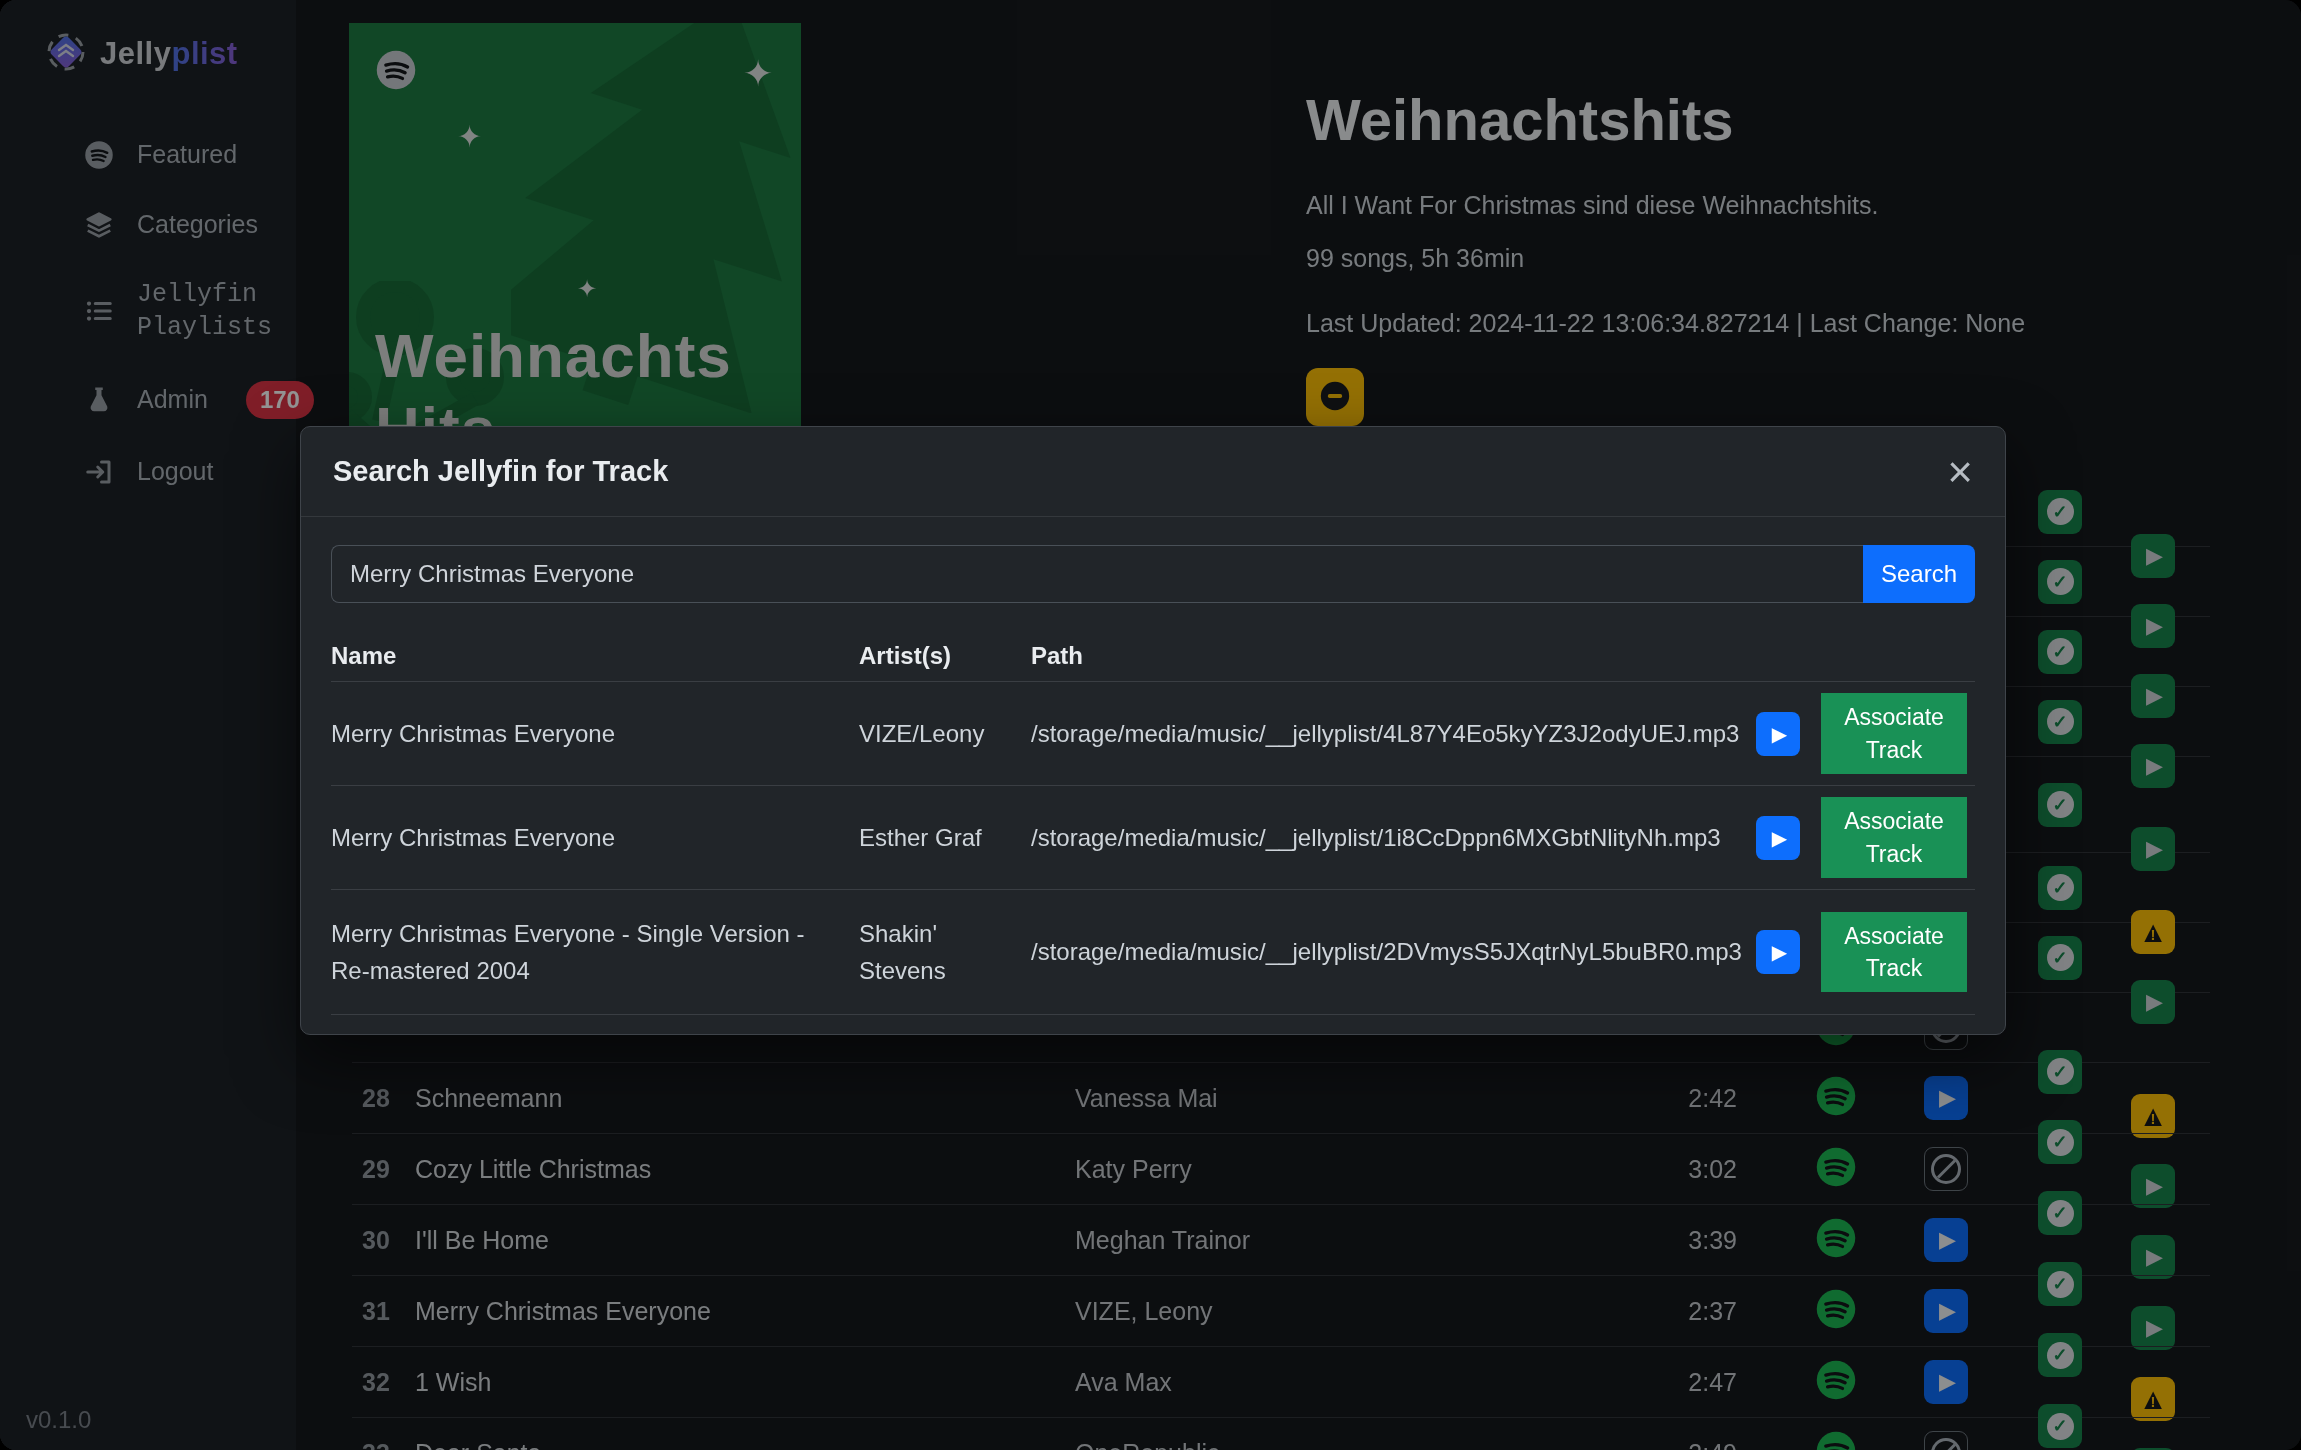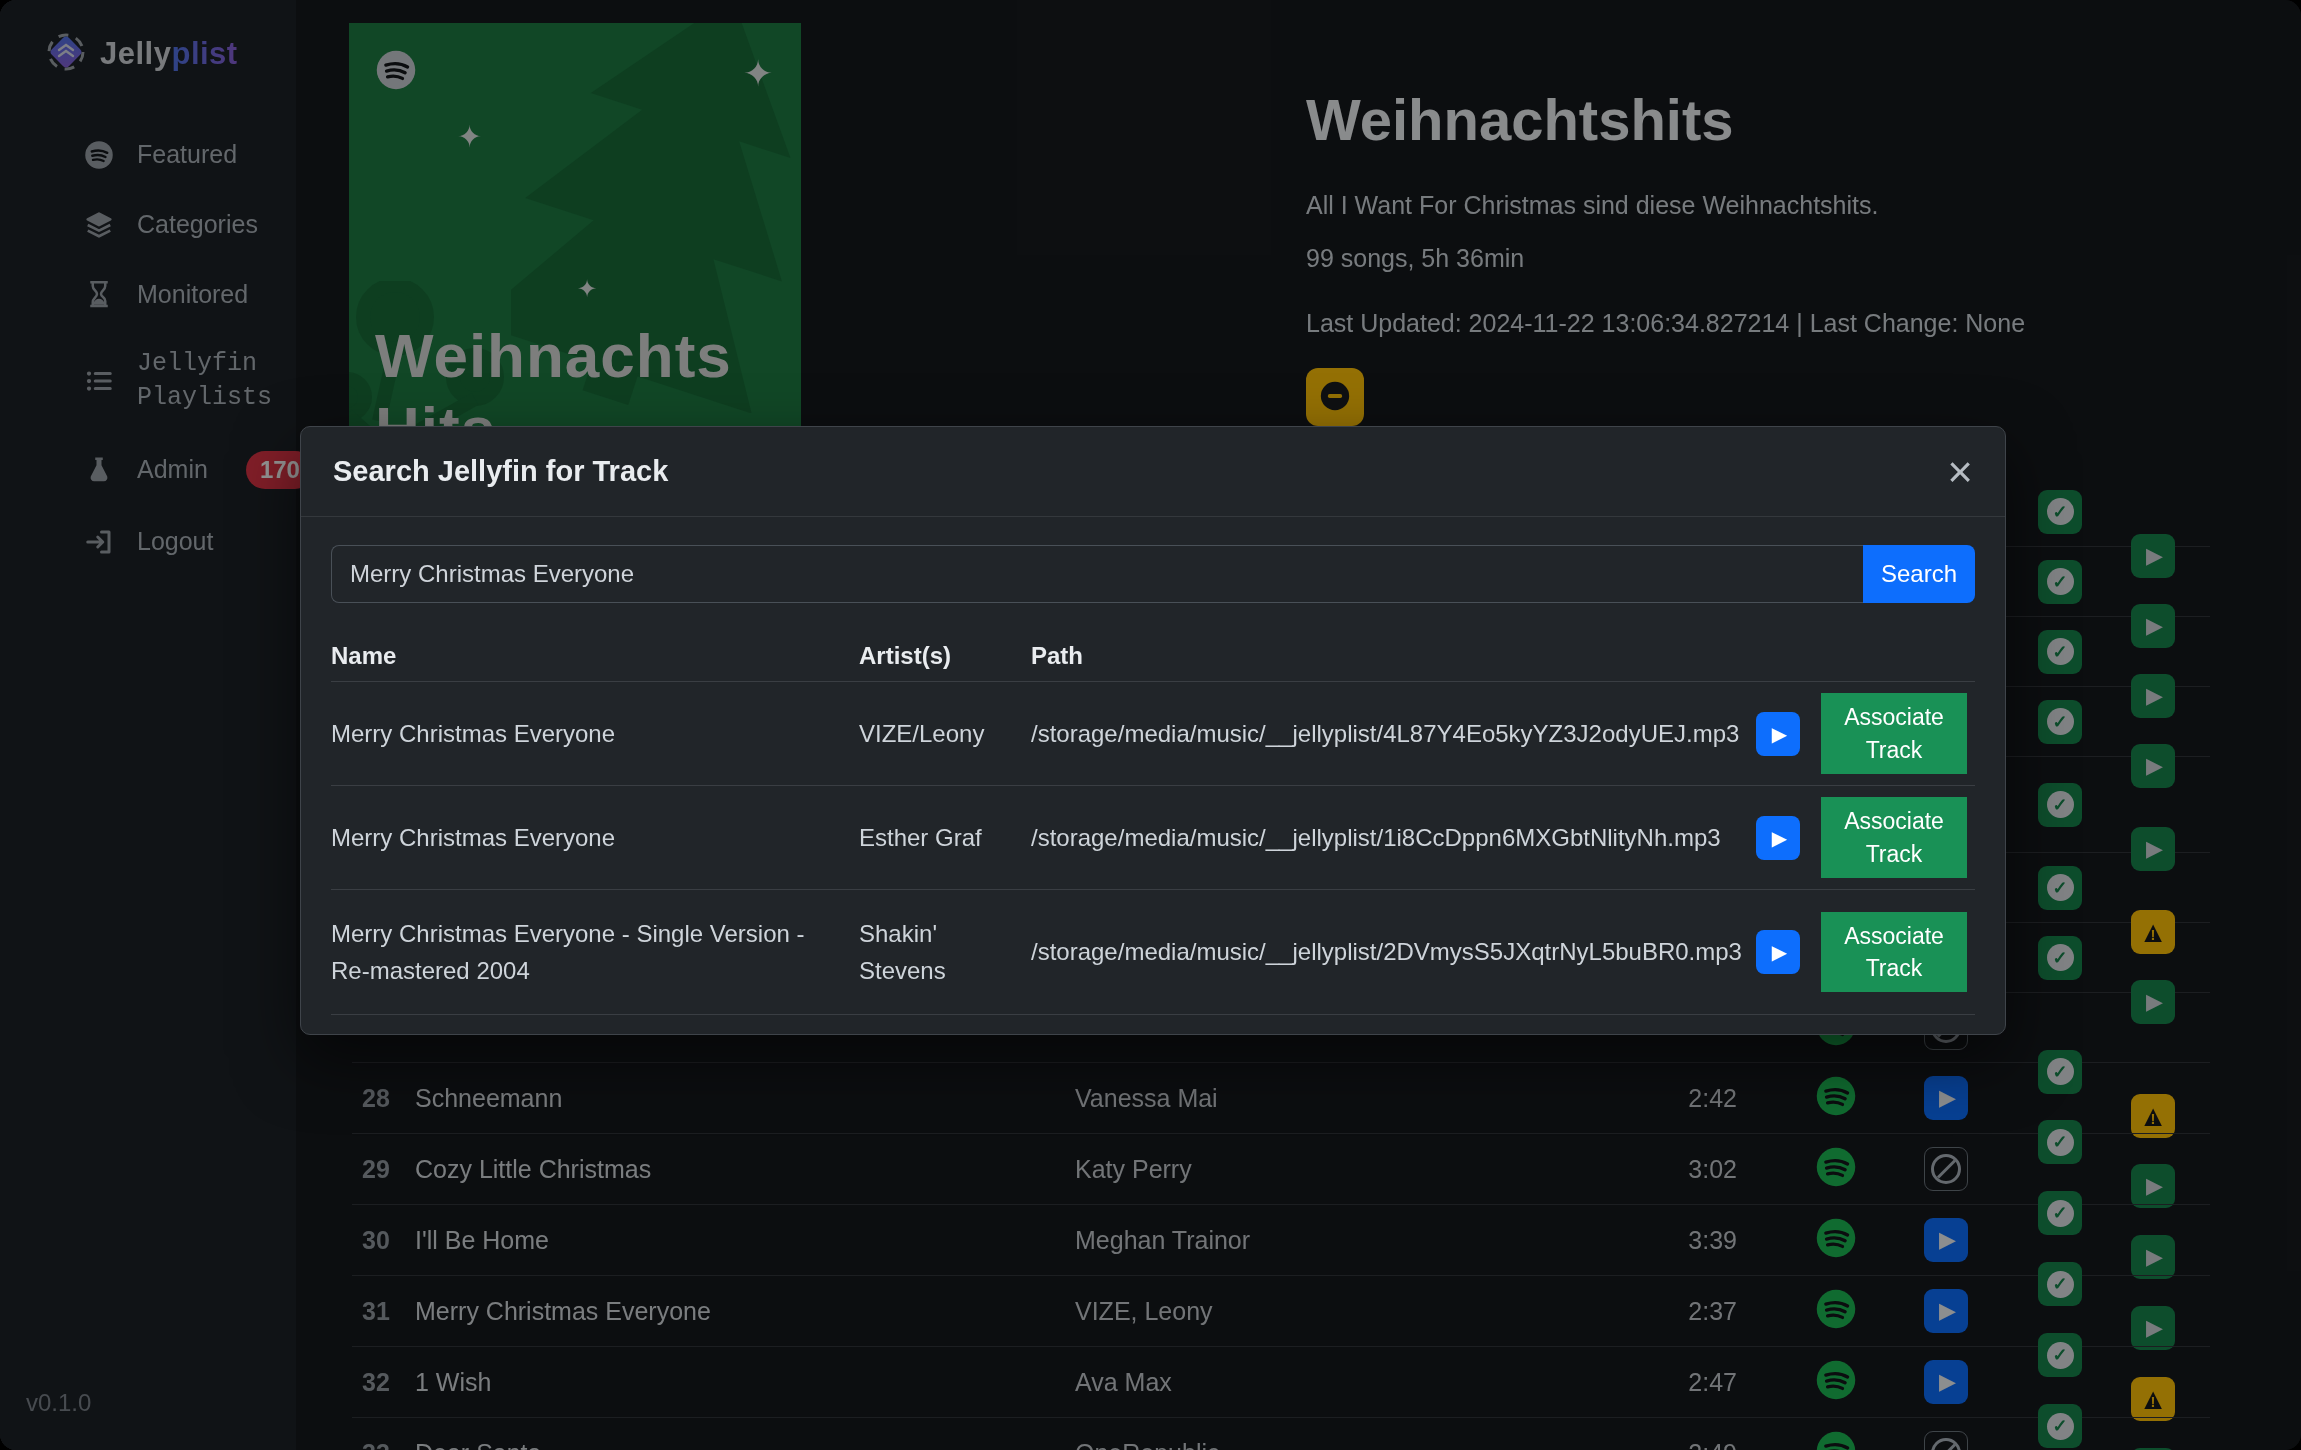--- a/index.html
+++ b/index.html
@@ -34,21 +34,21 @@
   .brand-text .accent{background:linear-gradient(90deg,#4f74e8,#8a5fd6);
       -webkit-background-clip:text;background-clip:text;color:transparent;}
   .nav{display:flex;flex-direction:column;margin-top:42px;}
   .nav-item{display:flex;align-items:center;gap:22px;padding:18px 0 18px 83px;
             color:#aab1b8;font-size:25px;cursor:pointer;}
   .nav-item .ico{width:32px;height:32px;flex:0 0 32px;display:flex;align-items:center;
                  justify-content:center;color:#9aa1a8;}
   .nav-label{line-height:1.35;}
   .badge{display:inline-block;margin-left:16px;background:var(--red);color:#fff;
          font-size:24px;font-weight:700;padding:5px 14px;border-radius:999px;}
-  .version{position:absolute;left:26px;bottom:33px;color:#7b828a;font-size:24px;}
+  .version{position:absolute;left:26px;bottom:16px;color:#7b828a;font-size:24px;}
 
   
   .cover{position:absolute;left:349px;top:23px;width:452px;height:452px;
          background:var(--cover-bg);overflow:hidden;z-index:1;}
   .cover .sp-logo{position:absolute;left:26px;top:26px;}
   .sparkle{position:absolute;color:#dfe3e2;}
   .cover-tree{position:absolute;right:-40px;top:-30px;}
   .cover-branch{position:absolute;left:-30px;bottom:-10px;}
   .cover-title{position:absolute;left:26px;top:296px;font-size:62px;font-weight:700;
                color:#d7d9d8;line-height:1.18;letter-spacing:1px;}
@@ -169,29 +169,20 @@
       </div>
       <div class="nav-item">
         <span class="ico">
           <svg width="30" height="30" viewBox="0 0 24 24" fill="none" stroke="#9aa1a8" stroke-width="2.2" stroke-linejoin="round">
             <path d="M12 3 3 7.5 12 12l9-4.5z" fill="#9aa1a8"></path>
             <path d="M3 12l9 4.5 9-4.5M3 16.5 12 21l9-4.5"></path>
           </svg>
         </span>
         <span class="nav-label">Categories</span>
       </div>
-      <div class="nav-item">
-        <span class="ico">
-          <svg width="30" height="30" viewBox="0 0 24 24" fill="none" stroke="#9aa1a8" stroke-width="2">
-            <path d="M5 2.5h14M5 21.5h14M7 2.5v3c0 3 3.4 4 3.4 6.5S7 15.5 7 18.5v3M17 2.5v3c0 3-3.4 4-3.4 6.5s3.4 2.5 3.4 5.5v4"></path>
-            <path d="M8.5 19.5c1-2 2.5-2.8 3.5-2.8s2.5.8 3.5 2.8z" fill="#9aa1a8"></path>
-          </svg>
-        </span>
-        <span class="nav-label">Monitored</span>
-      </div>
       <div class="nav-item" style="max-width:250px;">
         <span class="ico">
           <svg width="30" height="30" viewBox="0 0 24 24" stroke="#9aa1a8" stroke-width="2.4" stroke-linecap="round">
             <path d="M9 6h12M9 12h12M9 18h12"></path>
             <path d="M4 6h.01M4 12h.01M4 18h.01" stroke-width="3.4"></path>
           </svg>
         </span>
         <span class="nav-label" style="width:110px;font-family:Liberation Mono, monospace;">Jellyfin Playlists</span>
       </div>
       <div class="nav-item">

